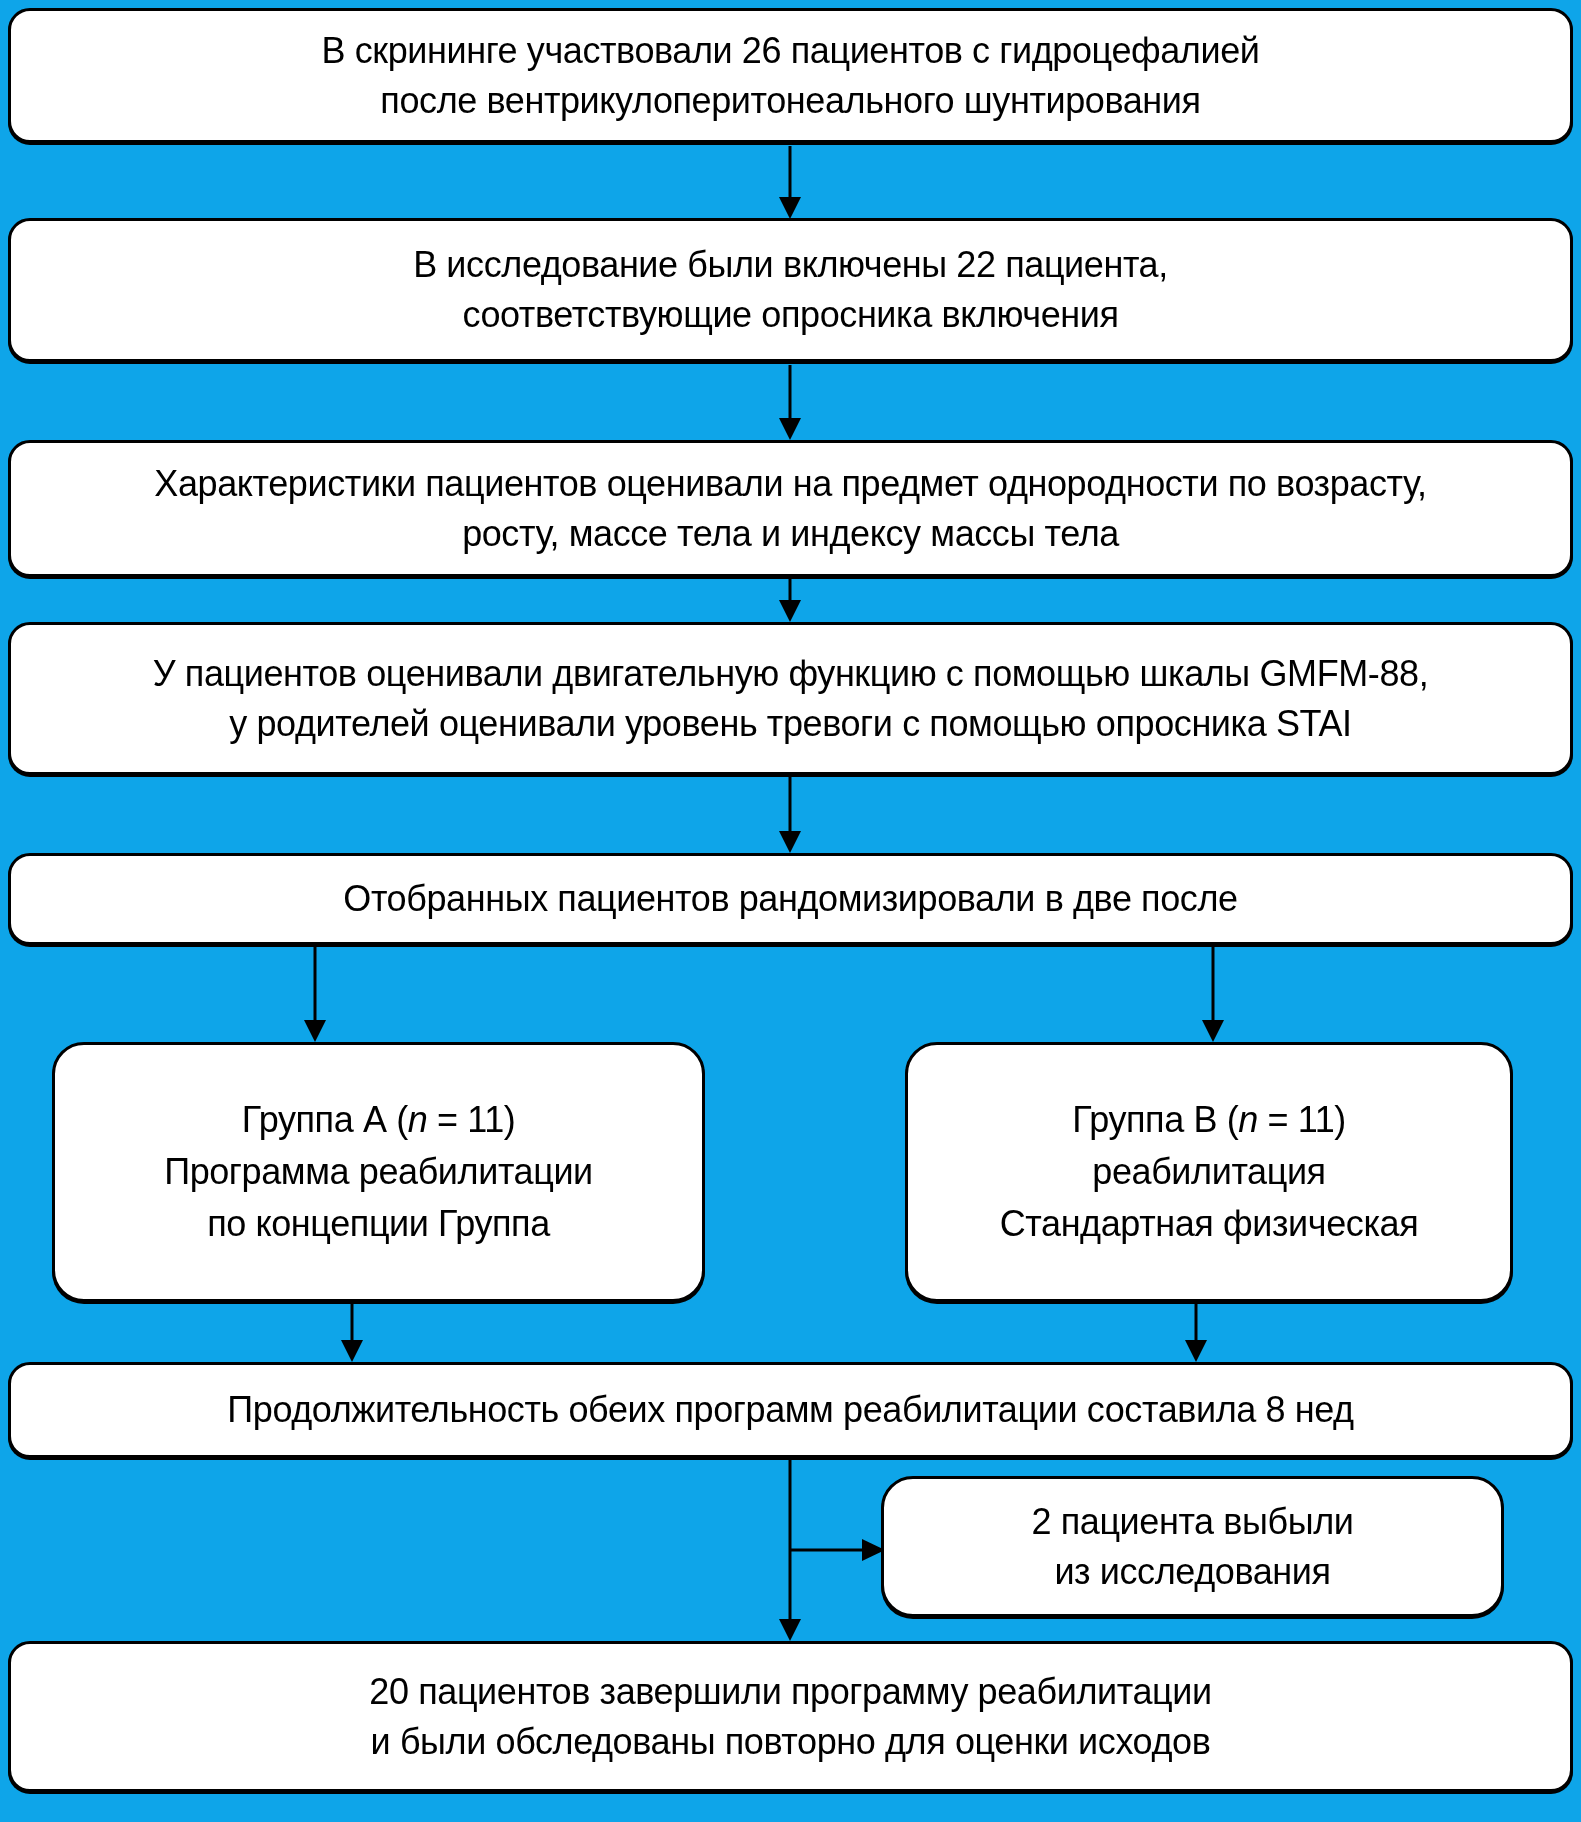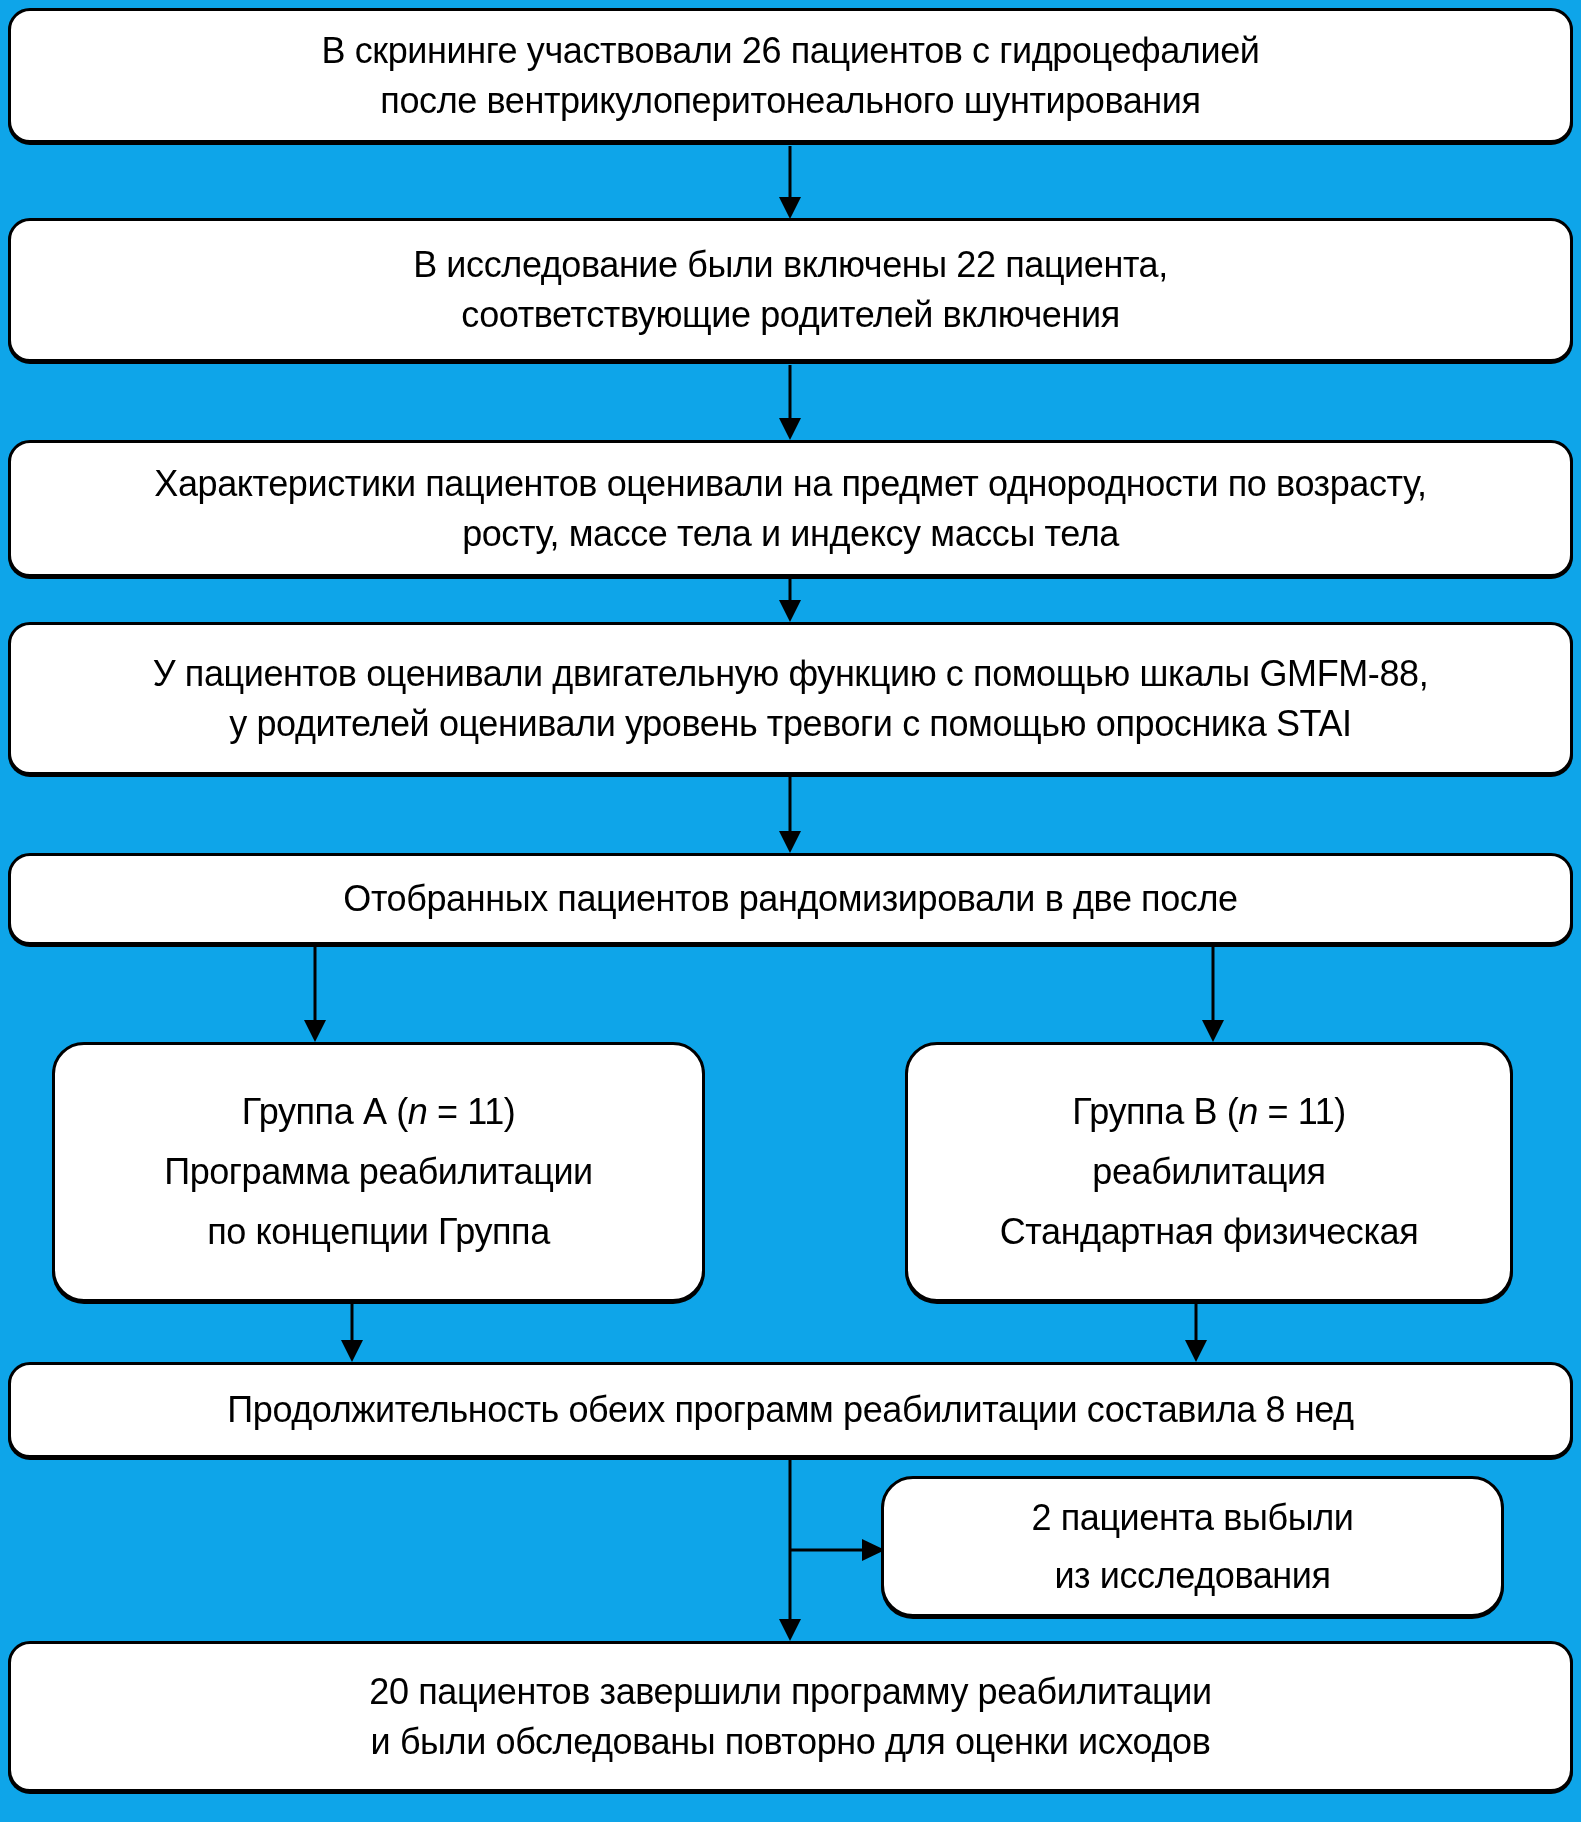--- a/index.html
+++ b/index.html
@@ -48,21 +48,20 @@
     text-align: center;
     z-index: 2;
   }
   .box.full {
     left: 8px;
     width: 1565px;
   }
   .box.group,
   .box.side {
     border-radius: 32px;
-    gap: 8px;
   }
   .ln {
     margin: 0;
     font-size: 36px;
     line-height: 50px;
     letter-spacing: -0.4px;
     white-space: nowrap;
   }
   .box.group .ln {
     line-height: 52px;
@@ -109,21 +108,21 @@
     <polygon points="862,1539 862,1561 885,1550"></polygon>
   </svg>
 
   <div class="box full" style="top:8px;height:135px">
     <p class="ln">В скрининге участвовали 26 пациентов с гидроцефалией</p>
     <p class="ln">после вентрикулоперитонеального шунтирования</p>
   </div>
 
   <div class="box full" style="top:218px;height:144px">
     <p class="ln">В исследование были включены 22 пациента,</p>
-    <p class="ln">соответствующие родителей включения</p>
+    <p class="ln">соответствующие опросника включения</p>
   </div>
 
   <div class="box full" style="top:440px;height:137px">
     <p class="ln">Характеристики пациентов оценивали на предмет однородности по возрасту,</p>
     <p class="ln">росту, массе тела и индексу массы тела</p>
   </div>
 
   <div class="box full" style="top:622px;height:153px">
     <p class="ln">У пациентов оценивали двигательную функцию с помощью шкалы GMFM-88,</p>
     <p class="ln">у родителей оценивали уровень тревоги с помощью опросника STAI</p>

